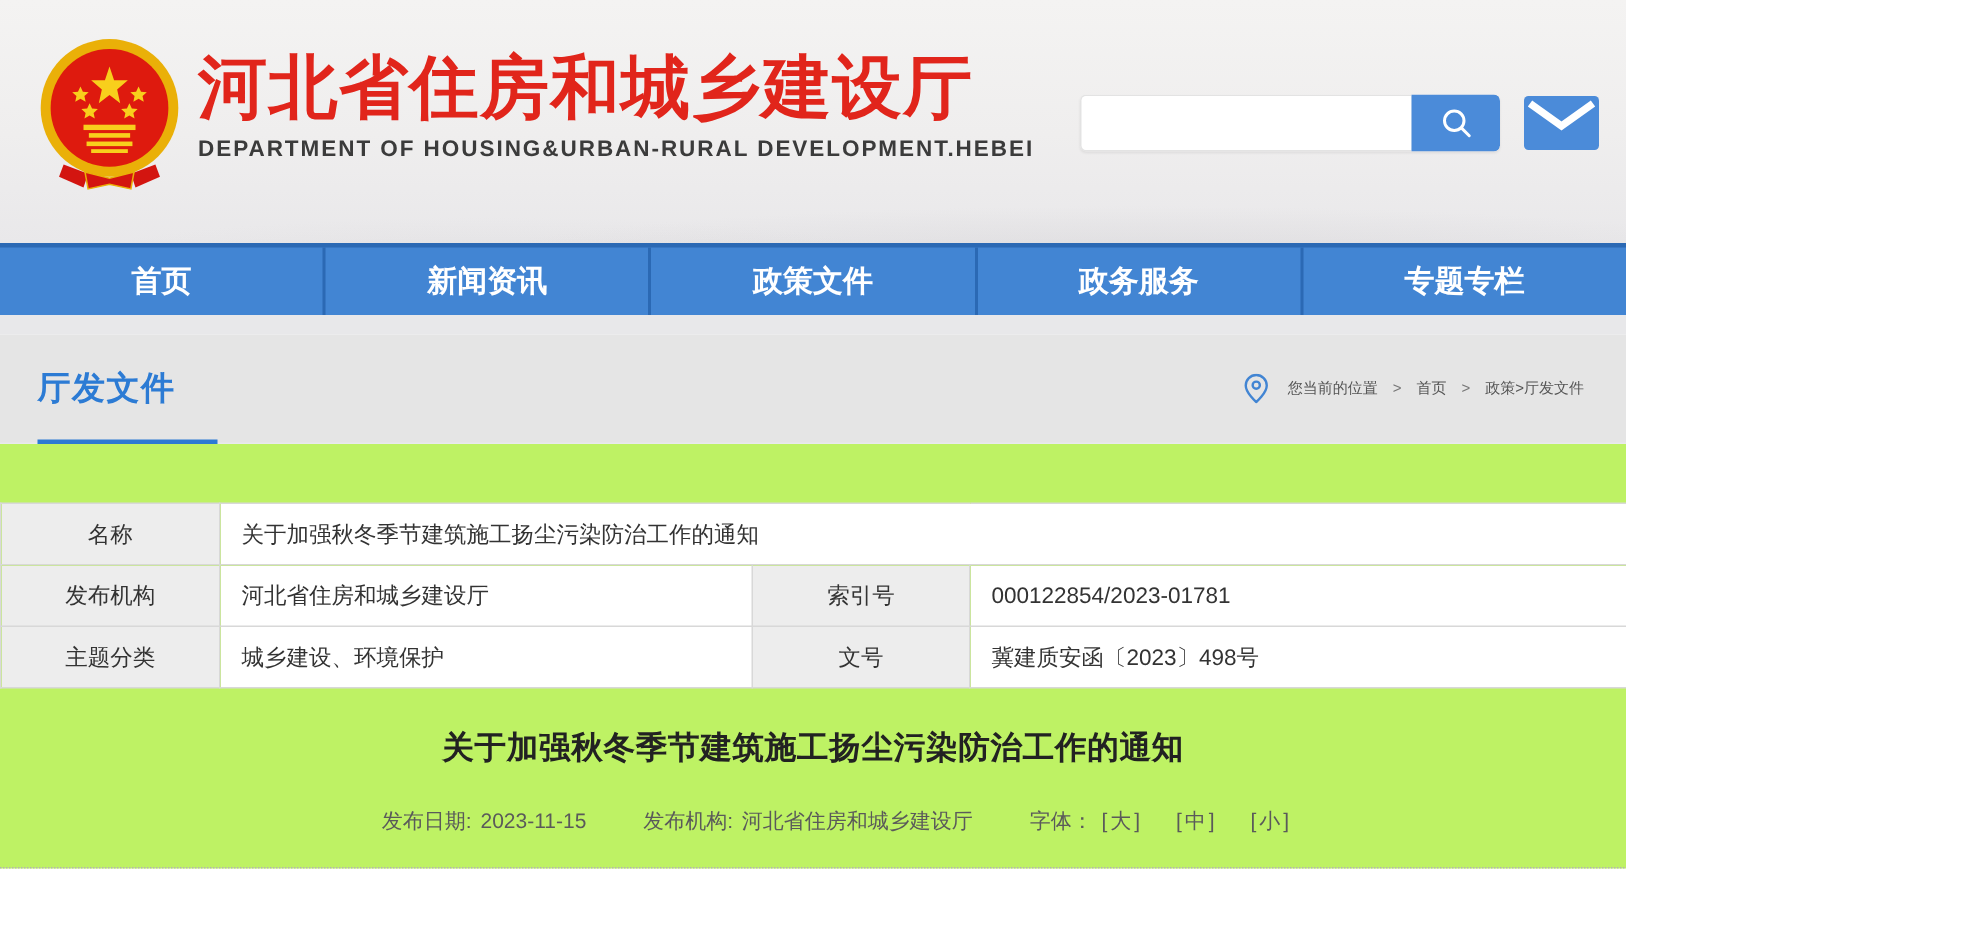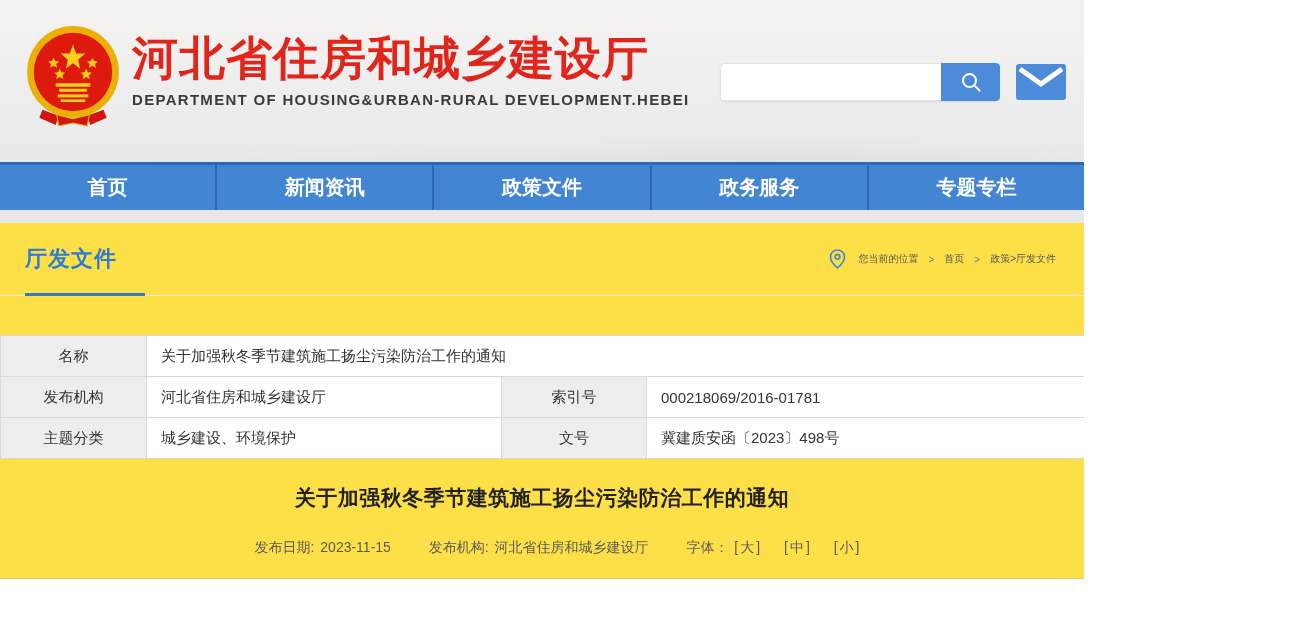--- a/index.html
+++ b/index.html
@@ -61,37 +61,37 @@
     flex:1;display:flex;align-items:center;justify-content:center;
     color:#fff;font-size:20px;font-weight:bold;text-decoration:none;cursor:pointer;
     border-right:2px solid var(--nav-dark);
   }
   .nav-item:last-child{border-right:none;}
 
   .nav-gap{height:13px;background:#e8e8ea;}
 
   
   .section-bar{
-    height:73px;background:#fde047;border-bottom:1px solid #e9eaec;
+    height:73px;background:#e5e5e5;border-bottom:1px solid #e9eaec;
     position:relative;display:flex;align-items:center;justify-content:space-between;
     padding:0 28px 0 25px;
   }
   .section-title{
     color:var(--accent-blue);font-size:22px;font-weight:bold;letter-spacing:1px;
   }
   .section-underline{
     position:absolute;left:25px;bottom:-1px;width:120px;height:3px;background:var(--accent-blue);
   }
   .breadcrumb{display:flex;align-items:center;font-size:10px;color:var(--text-gray);}
   .breadcrumb .pin{width:17px;height:20px;margin-right:12px;}
   .crumb-sep{margin:0 10px;color:#777;}
   .crumb-link{color:var(--text-gray);text-decoration:none;cursor:pointer;}
 
   
-  .content{background:#fde047;padding-top:39px;}
+  .content{background:#bef264;padding-top:39px;}
   .doc-table{
     width:1219px;margin:0 auto;border-collapse:collapse;table-layout:fixed;font-size:15px;
   }
   .doc-table td{
     border:1px solid var(--cell-border);height:41px;padding:0 14px;
     color:var(--text-dark);background:#fff;overflow:hidden;white-space:nowrap;
   }
   .doc-table td.lbl{background:var(--label-bg);text-align:center;padding:0 4px;}
   .col1{width:146px;} .col2{width:355px;} .col3{width:145px;} .col4{width:573px;}
 
@@ -193,21 +193,21 @@
         </colgroup>
       <tbody>
         <tr>
           <td class="lbl">名称</td>
           <td colspan="3">关于加强秋冬季节建筑施工扬尘污染防治工作的通知</td>
         </tr>
         <tr>
           <td class="lbl">发布机构</td>
           <td>河北省住房和城乡建设厅</td>
           <td class="lbl">索引号</td>
-          <td>000218069/2016-01781</td>
+          <td>000122854/2023-01781</td>
         </tr>
         <tr>
           <td class="lbl">主题分类</td>
           <td>城乡建设、环境保护</td>
           <td class="lbl">文号</td>
           <td>冀建质安函〔2023〕498号</td>
         </tr>
       </tbody>
     </table>
 

